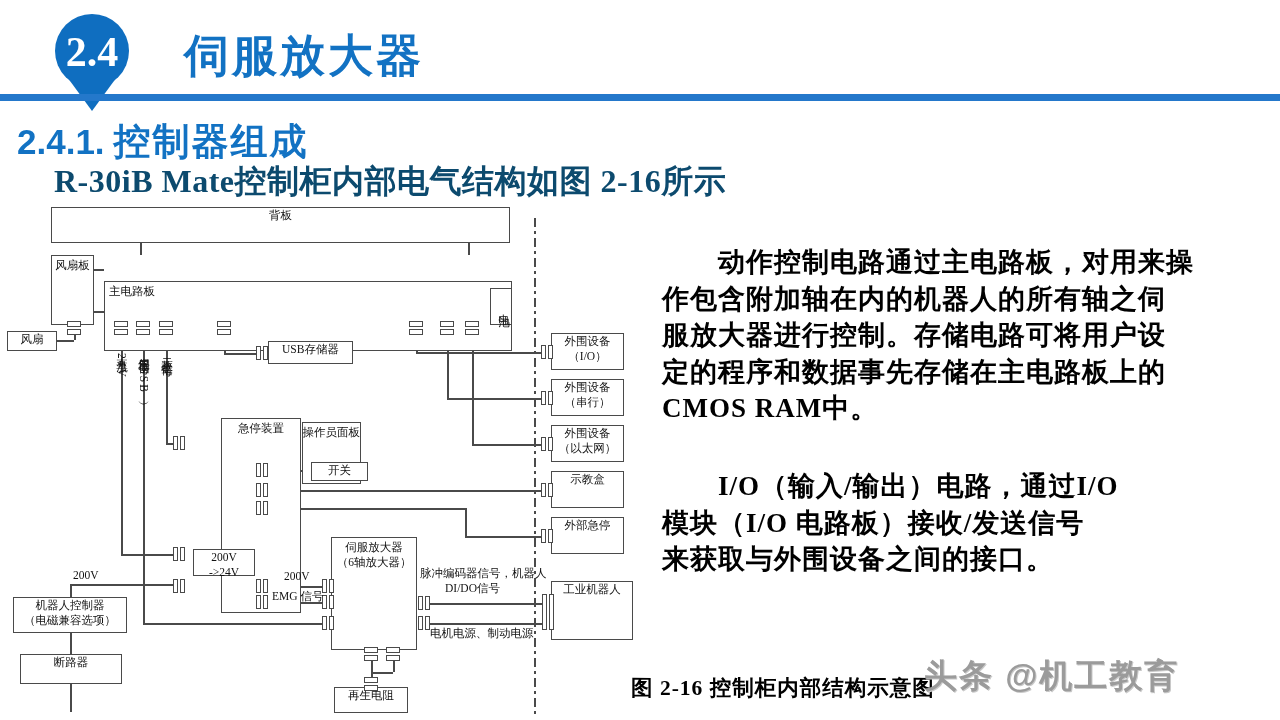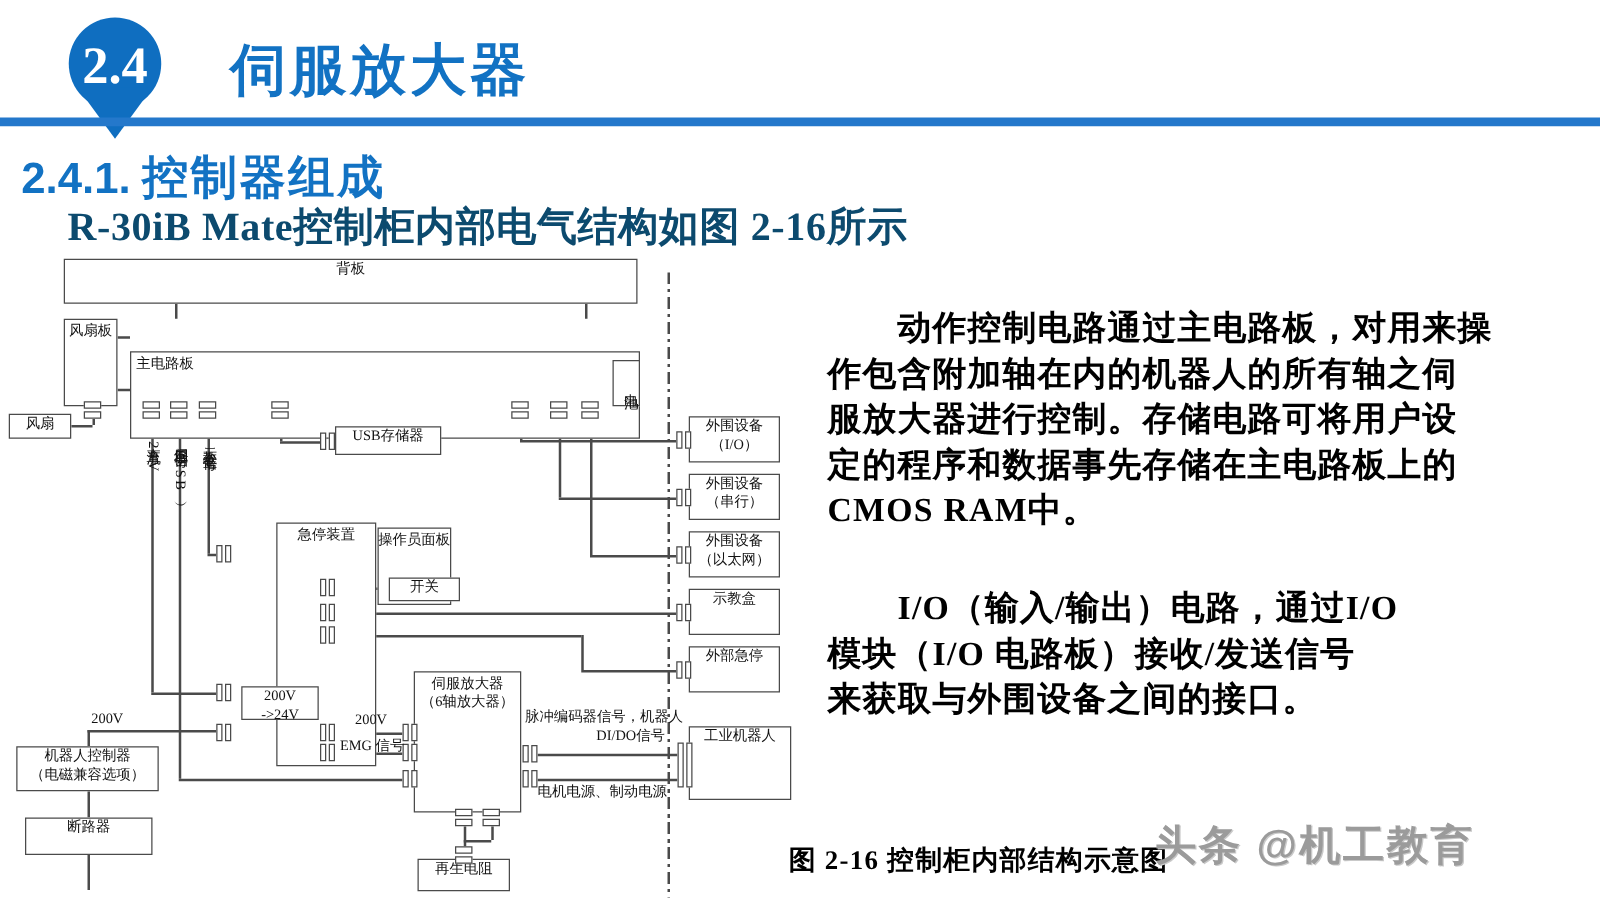--- a/index.html
+++ b/index.html
@@ -250,20 +250,20 @@
       <div class="conn" style="left: 548px; top: 529px; width: 5px; height: 14px;"></div>
       <div class="conn" style="left: 542px; top: 594px; width: 5px; height: 36px;"></div>
       <div class="conn" style="left: 549px; top: 594px; width: 5px; height: 36px;"></div>
       <div class="dlabel vlabel" style="left: 114px; top: 349px;">直流24V</div>
       <div class="dlabel vlabel" style="left: 136px; top: 349px;">伺服信号（FSSB）</div>
       <div class="dlabel vlabel" style="left: 159px; top: 349px;">示教盒信号</div>
       <div class="dlabel" style="left: 73px; top: 569px;">200V</div>
       <div class="dlabel" style="left: 284px; top: 570px;">200V</div>
       <div class="dlabel" style="left: 272px; top: 589px;">EMG 信号</div>
       <div class="dlabel" style="left: 420px; top: 566px;">脉冲编码器信号，机器人</div>
-      <div class="dlabel" style="left: 477px; top: 581px;">DI/DO信号</div>
+      <div class="dlabel" style="left: 445px; top: 581px;">DI/DO信号</div>
       <div class="dlabel" style="left: 430px; top: 626px;">电机电源、制动电源</div>
     </div>
 
   <div class="caption">图 2-16  控制柜内部结构示意图</div>
 
   <div class="watermark" style="color: rgb(155, 155, 155);">头条 @机工教育</div>
 </div>
 
 </body></html>

